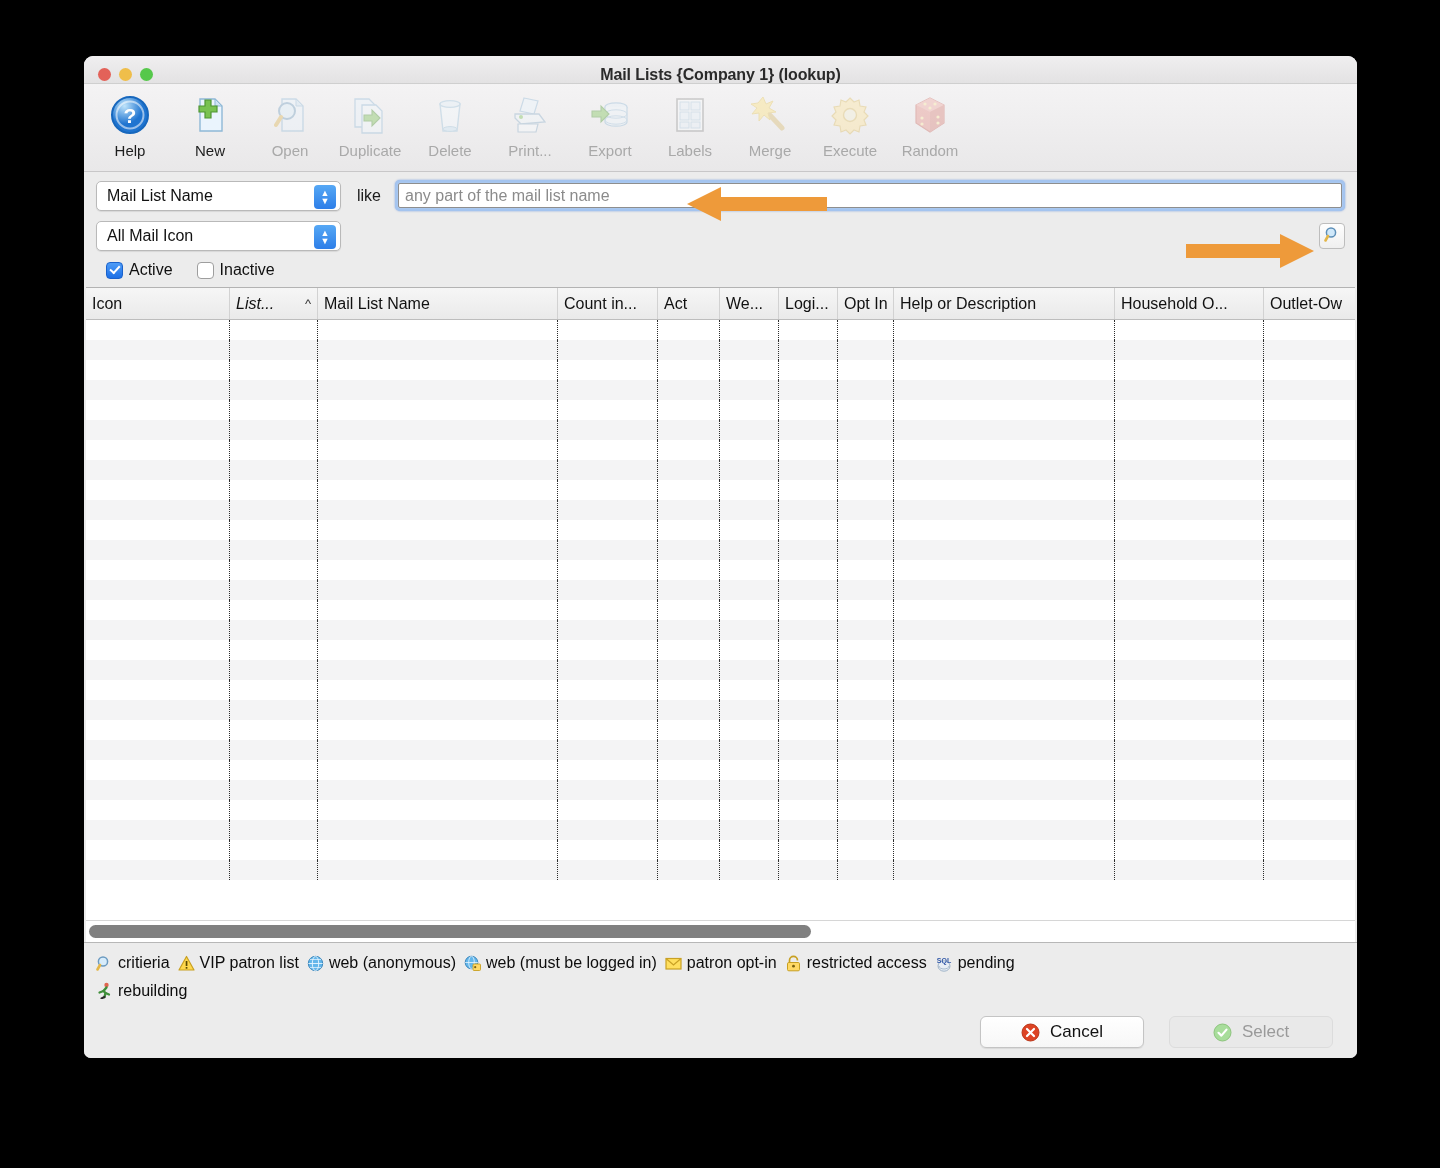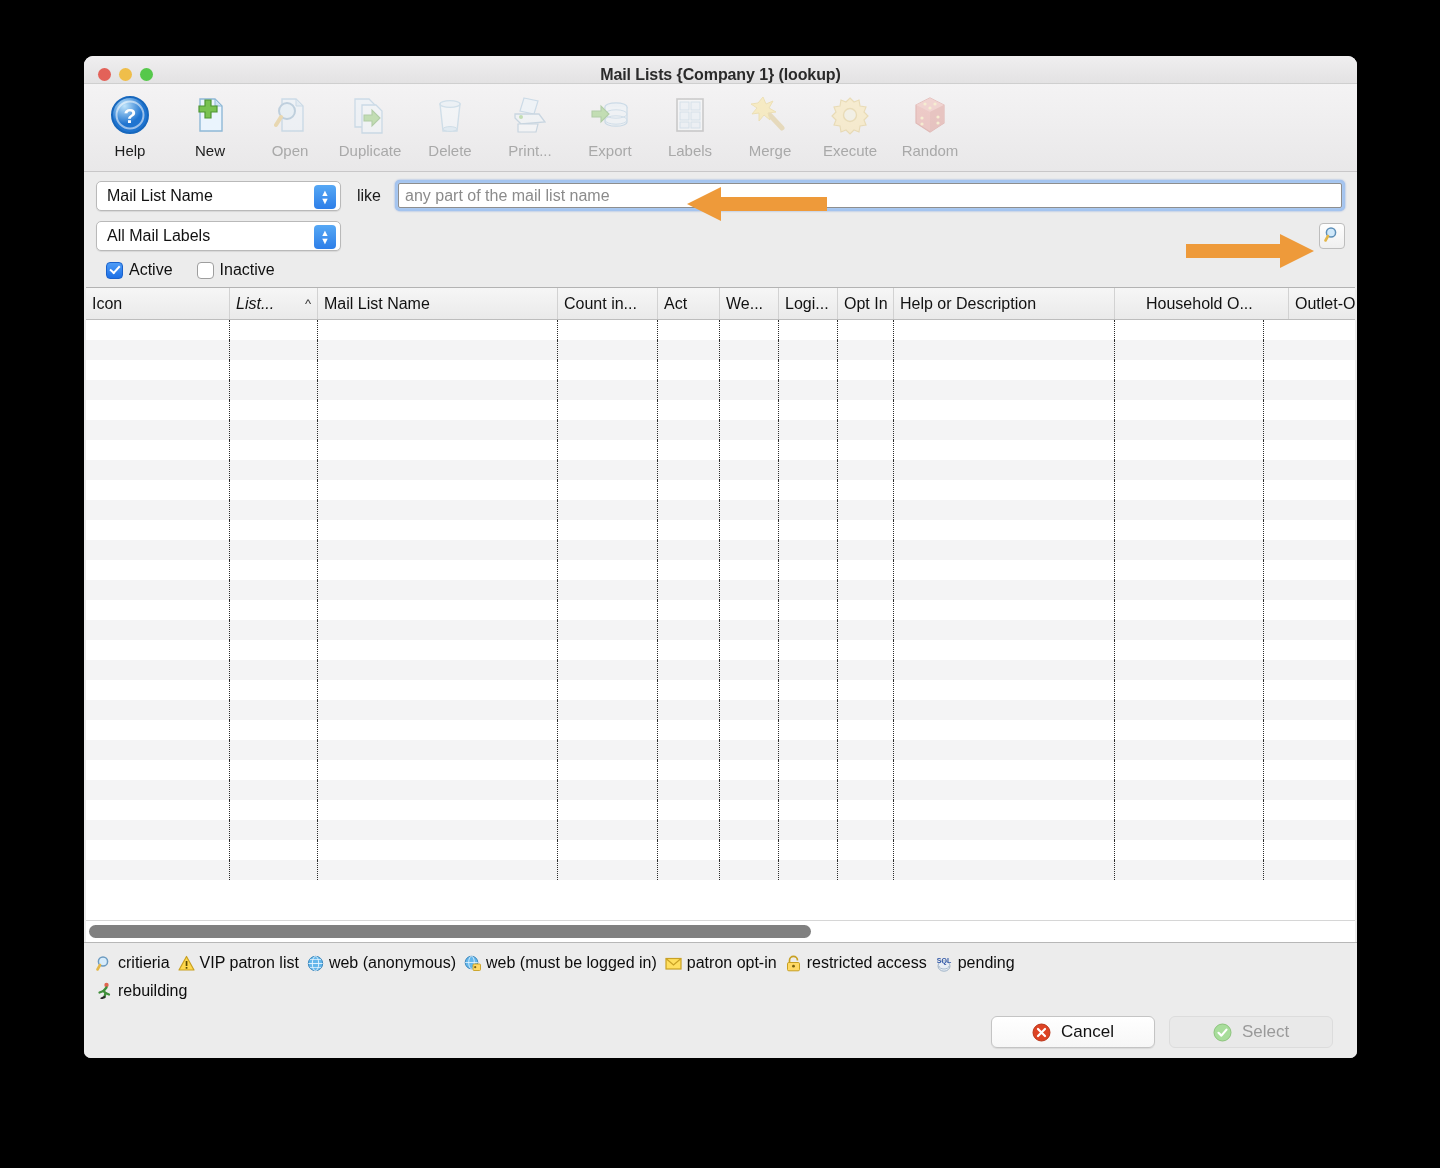--- a/index.html
+++ b/index.html
@@ -202,21 +202,21 @@
     background: #ececec;
     display: flex; justify-content: flex-end; align-items: center;
     padding: 6px 24px 10px 0;
     flex: 0 0 auto;
   }
   .btn {
     height: 32px; min-width: 164px;
     border-radius: 6px;
     display: flex; align-items: center; justify-content: center;
     font-size: 17px;
-    margin-left: 14px;
+    margin-left: 25px;
     border: 1px solid #c4c4c4;
     background: linear-gradient(#ffffff,#f7f7f7);
     box-shadow: 0 1px 1px rgba(0,0,0,.08);
     color: #111;
   }
   .btn.disabled {
     background: #e9e9e9; border-color: #dcdcdc; color: #9a9a9a;
     box-shadow: none;
   }
   .btn .bico { margin-right: 10px; display: inline-flex; }
@@ -409,21 +409,21 @@
         </span>
       </div>
       <span class="likelbl">like</span>
       <div class="searchwrap">
         <input class="searchfield" type="text" placeholder="any part of the mail list name" style="">
       </div>
     </div>
 
     <div class="frow">
       <div class="popup">
-        <span>All Mail Labels</span>
+        <span>All Mail Icon</span>
         <span class="arrows">
           <span>▲</span>
             <span>▼</span>
         </span>
       </div>
       <div class="magbtn">
         <span>
           <svg width="17" height="17" viewBox="0 0 17 17">
             <circle cx="7" cy="6.5" r="4.6" fill="#cfe8fa" stroke="#5d8fb8" stroke-width="1.5"></circle>
             <line x1="4" y1="10" x2="1.5" y2="14.5" stroke="#e3b648" stroke-width="2.6" stroke-linecap="round"></line>
@@ -463,21 +463,21 @@
         </div>
         <div class="th" style="width: 59px;">
           <span>Logi...</span>
         </div>
         <div class="th" style="width: 56px;">
           <span>Opt In</span>
         </div>
         <div class="th" style="width: 221px;">
           <span>Help or Description</span>
         </div>
-        <div class="th" style="width: 149px; margin-left: 25px;">
+        <div class="th" style="width: 149px;">
           <span>Household O...</span>
         </div>
         <div class="th" style="width: 95px;">
           <span>Outlet-Ow</span>
         </div>
       </div>
     <div class="tbody">
         <div class="trow">
           <div class="tcell" style="width: 144px;"></div>
           <div class="tcell" style="width: 88px;"></div>

